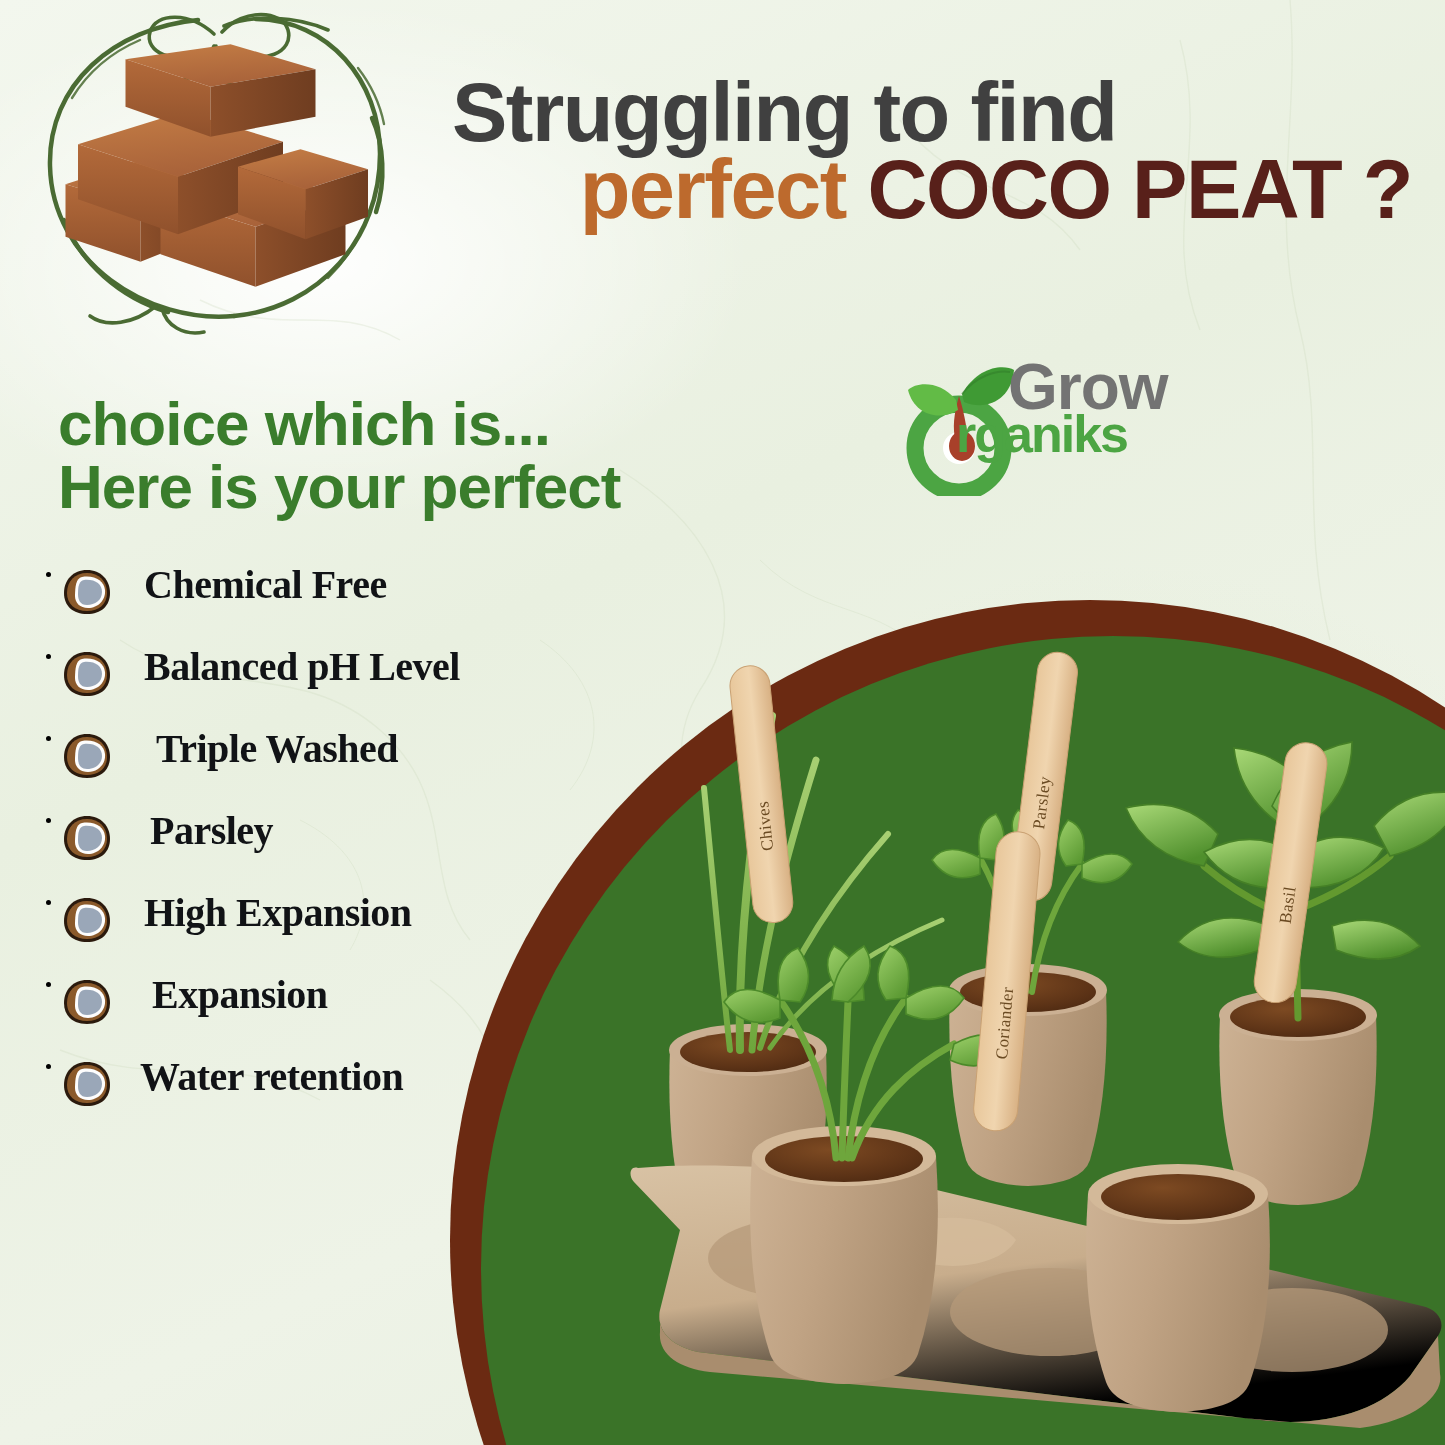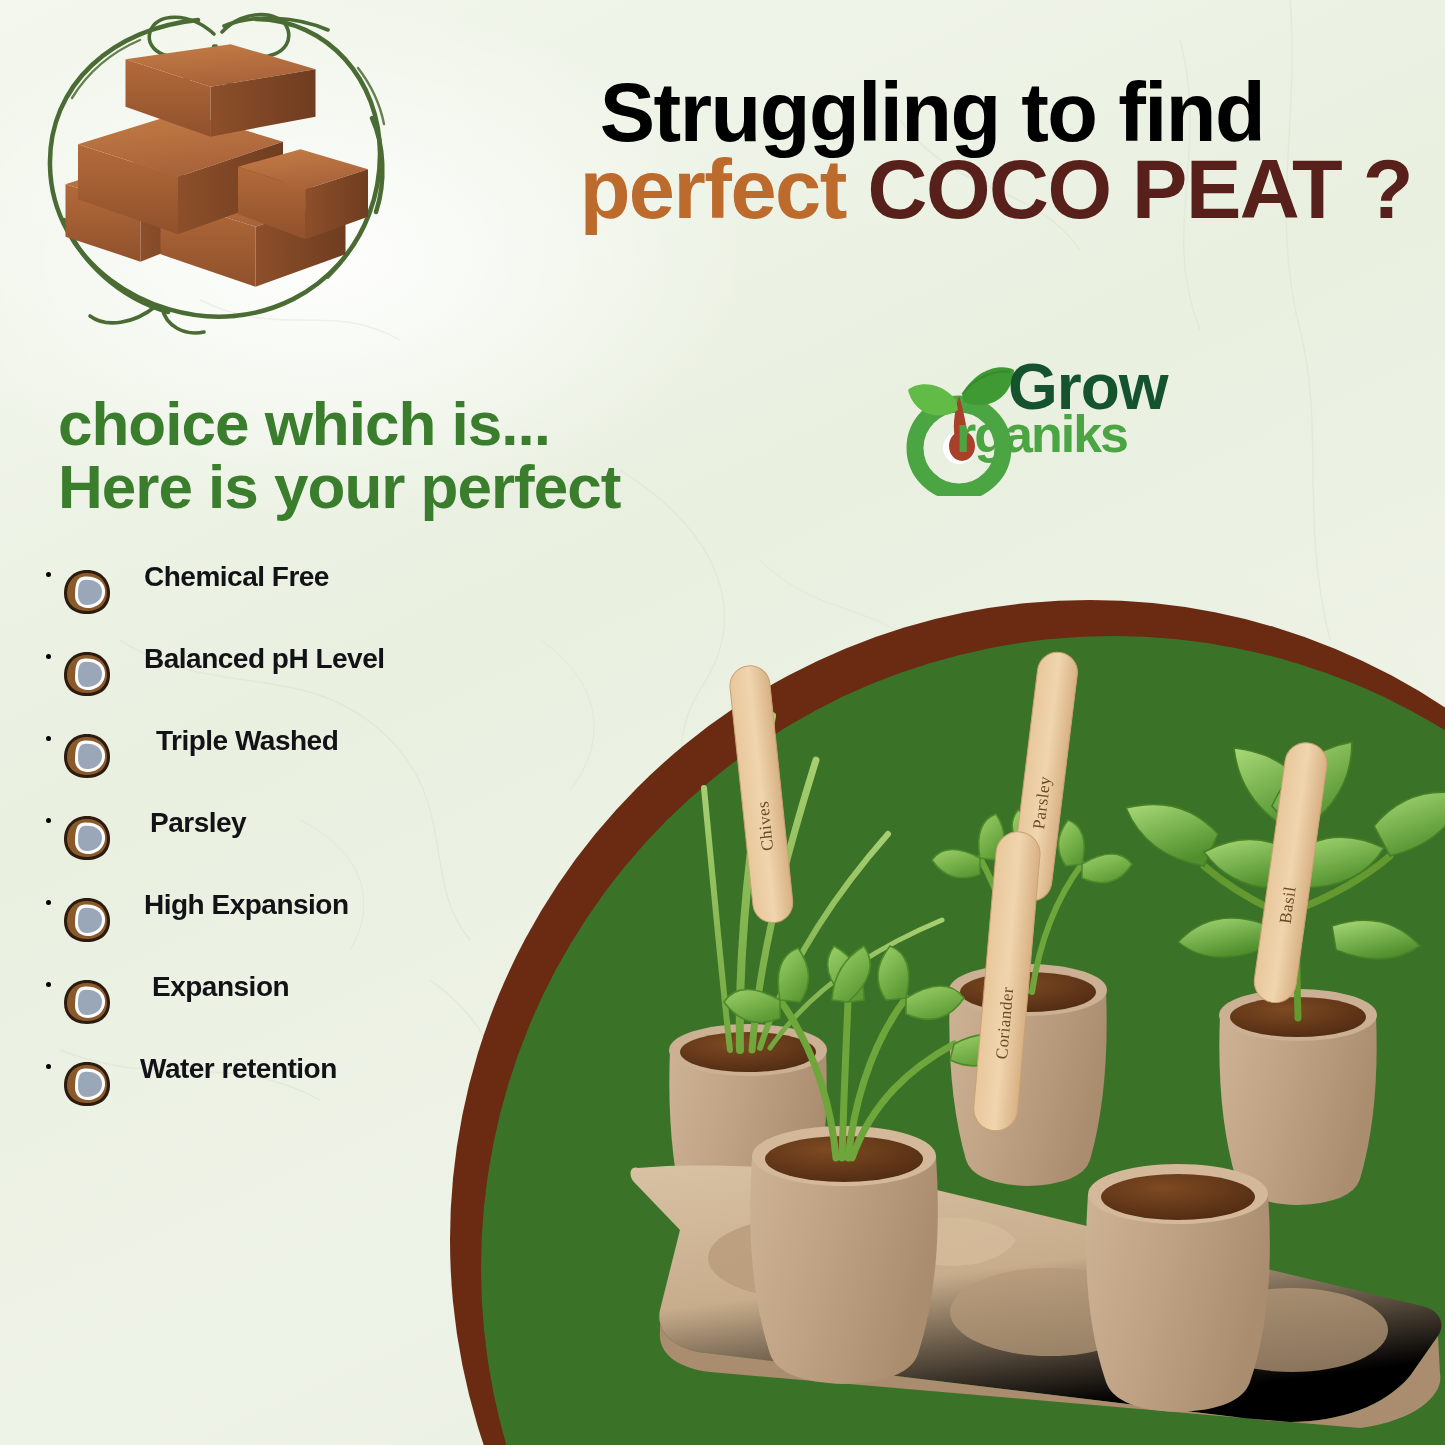--- a/index.html
+++ b/index.html
@@ -35,53 +35,54 @@
   }
   .badge svg{ position:absolute; inset:0; width:100%; height:100%; }
   .bricks{ position:absolute; left:36px; top:68px; width:300px; height:215px; }
 
   
   .headline{
     position:absolute; left:452px; top:74px; width:960px;
     font-weight:bold; font-size:83px; line-height:.95;
     letter-spacing:-1.5px;
   }
-  .hl-l1{ color:#000000; display:block;text-align:center; }
+  .hl-l1{ color:#404040; display:block; }
   .hl-l2{ display:block; margin-top:-2px;text-align:right; }
   .hl-orange{ color:#bd6a2d; }
   .hl-dark{ color:#58201a; }
 
   
   .subhead{
     position:absolute; left:58px; top:392px; width:760px;
     color:#3a7d2c; font-weight:bold; font-size:62px; line-height:1.02;
     letter-spacing:-1px;
   }
   .subhead span{ display:block; }
 
   
   .logo{ position:absolute; left:900px; top:352px; width:390px; height:148px; }
   .logo-mark{ position:absolute; left:0; top:4px; width:118px; height:140px; }
   .logo-grow{
     position:absolute; left:108px; top:-2px;
-    color:#14532d; font-weight:bold; font-size:64px; letter-spacing:-1px;
+    color:#737373; font-weight:bold; font-size:64px; letter-spacing:-1px;
   }
   .logo-organiks{
     position:absolute; left:56px; top:52px;
     color:#4ca543; font-weight:bold; font-size:52px; letter-spacing:-2px;
   }
 
   
   .features{ position:absolute; left:62px; top:565px; width:560px; }
   .feat{ position:relative; height:82px; }
   .feat .nut{ position:absolute; left:0; top:2px; width:50px; height:50px; }
   .feat .lbl{
     position:absolute; top:-4px;
-    color:#111316; font-weight:bold; font-size:28px; letter-spacing:-.5px;
+    color:#111316; font-weight:bold; font-size:40px; letter-spacing:-.5px;
     white-space:nowrap;
+    font-family:Liberation Serif, serif;
   }
 
   
   .green-blob{ position:absolute; left:330px; top:600px; width:1300px; height:1100px; }
 
   
   .photo{ position:absolute; left:620px; top:620px; width:825px; height:825px; }
   .photo svg{ width:100%; height:100%; display:block; }
 
   .stick-txt{

